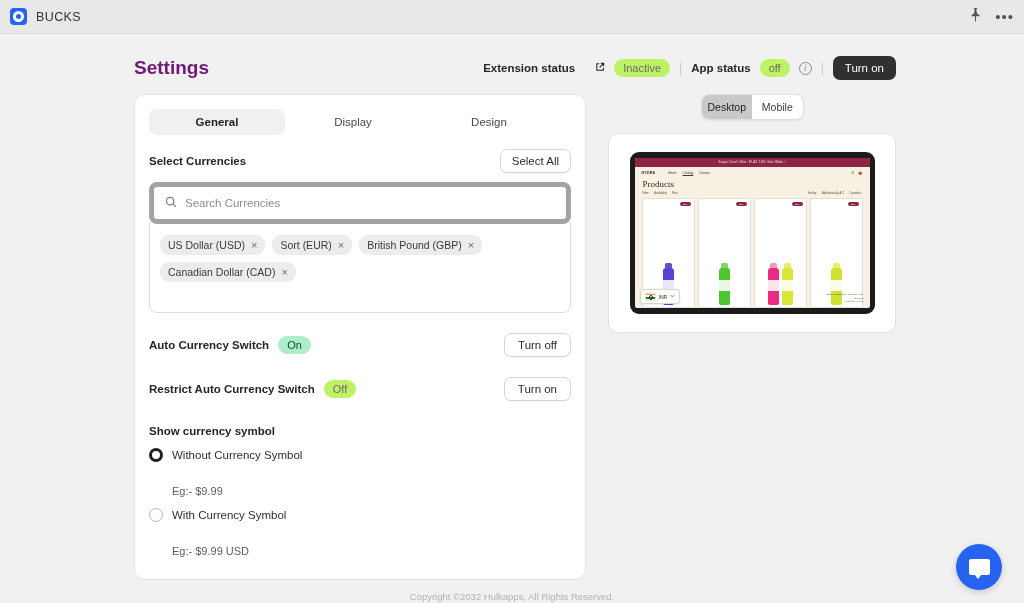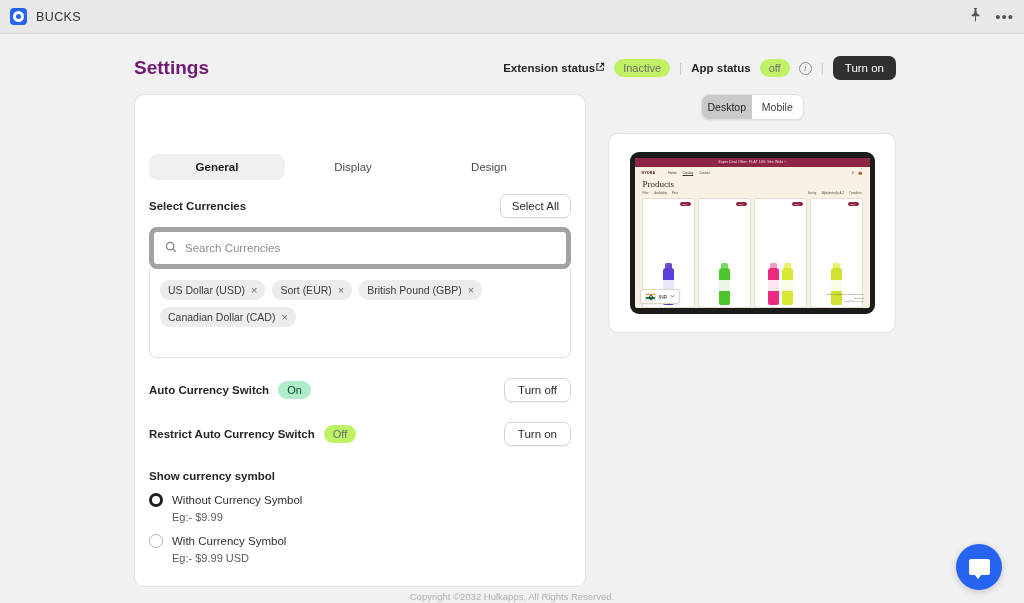--- a/index.html
+++ b/index.html
@@ -40,21 +40,21 @@
 
   .page-head {
     display: flex; align-items: center;
     padding: 22px 128px 0 134px;
   }
   .page-title { font-size: 19px; font-weight: bold; color: #701a75; }
   .status-area {
     margin-left: auto; display: flex; align-items: center; gap: 9px;
     font-size: 11.5px;
   }
-  .status-label { font-weight: bold; color: #262626; display: flex; align-items: center; gap: 0; }
+  .status-label { font-weight: bold; color: #262626; display: flex; align-items: center; gap: 20px; }
   .ext-link { display: inline-block; }
   .badge {
     padding: 3px 9px; border-radius: 9px; font-size: 11px;
   }
   .badge-gray { background: #bef264; color: #6d6d6d; }
   .badge-green { background: #aeecca; color: #0c5132; }
   .divider-v { color: #c9c9c9; font-size: 12px; }
   .info-icon {
     width: 13px; height: 13px; border-radius: 50%;
     border: 1px solid #8a8a8a; color: #8a8a8a;
@@ -68,21 +68,21 @@
   }
 
   
   .columns { display: flex; padding: 14px 128px 0 134px; gap: 22px; }
 
   
   .card {
     width: 455px; background: #fff; border-radius: 10px;
     border: 1px solid #e3e3e3; padding: 14px 14px 22px;
   }
-  .tabs { display: flex; align-items: flex-start; margin-top: 45px; }
+  .tabs { display: flex; align-items: flex-start; }
   .tab {
     font-size: 11.5px; color: #4a4a4a; padding: 7px 0;
     text-align: center; cursor: pointer; border-radius: 8px;
   }
   .tab.w1 { width: 136px; }
   .tab.w2 { width: 136px; }
   .tab.active { background: #f0f0f0; color: #1f1f1f; font-weight: bold; }
 
   .row-head {
     display: flex; align-items: center; margin-top: 14px;
@@ -129,21 +129,21 @@
   }
 
   .radio-head { margin-top: 24px; font-size: 11.5px; font-weight: bold; color: #262626; }
   .radio-item { display: flex; align-items: center; gap: 9px; margin-top: 11px; cursor: pointer; }
   .radio {
     width: 14px; height: 14px; border-radius: 50%;
     border: 1.5px solid #b5b5b5; flex: none; background: #fff;
   }
   .radio.on { border: 3.5px solid #1f1f1f; }
   .radio-label { font-size: 11.5px; color: #303030; }
-  .radio-eg { font-size: 11px; color: #5c5c5c; margin: 4px 0 0 23px; }
+  .radio-eg { font-size: 11px; color: #5c5c5c; margin: 23px 0 0 23px; }
 
   
   .preview-col { width: 290px; }
   .seg {
     display: flex; background: #fff; border-radius: 8px;
     border: 1px solid #e0e0e0; overflow: hidden; width: 103px;
     margin: 0 auto; box-shadow: 0 1px 2px rgba(0,0,0,.06); justify-content: center;
   }
   .seg-btn {
     flex: 1; text-align: center; font-size: 10.5px; padding: 6px 0;

